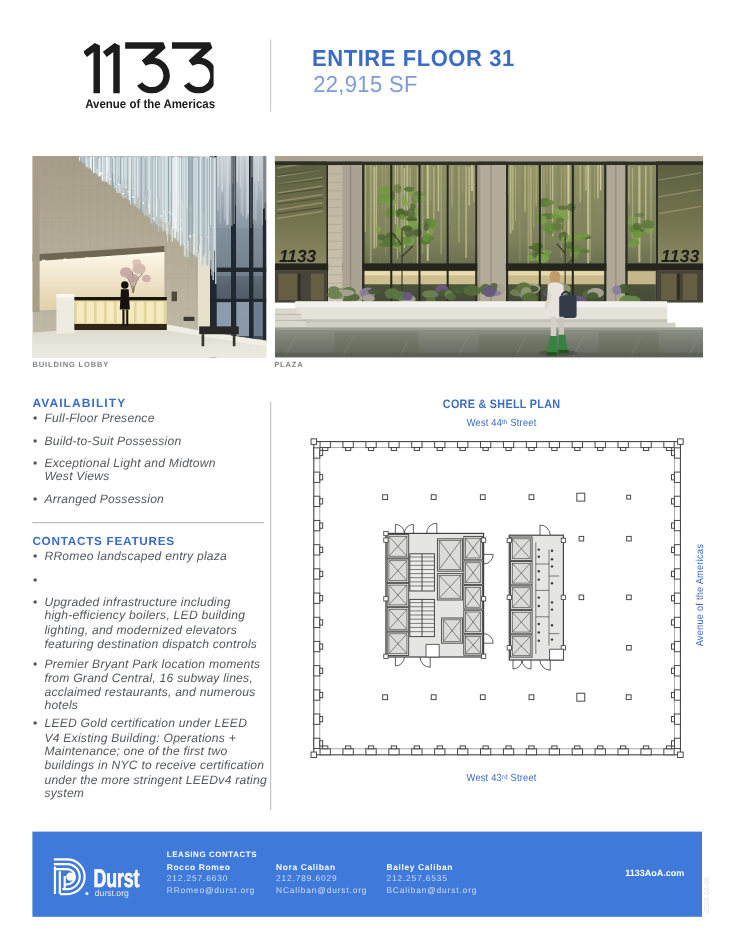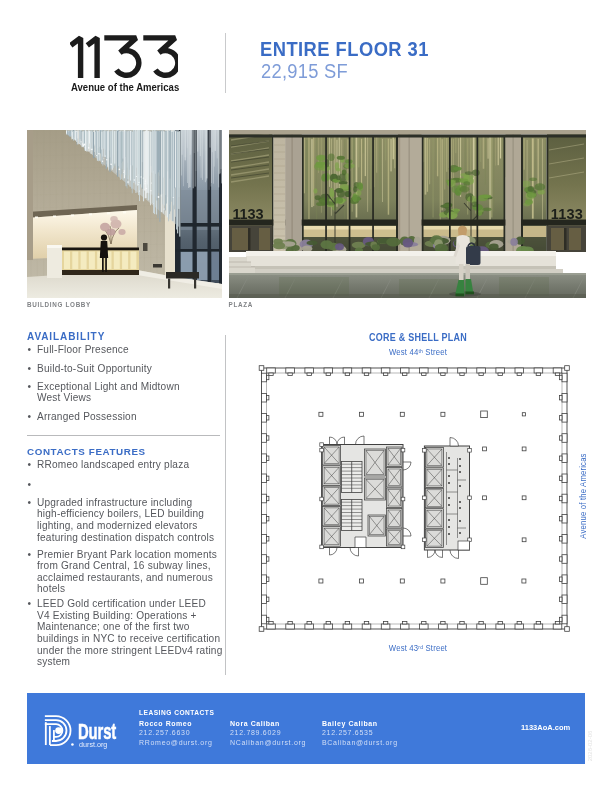--- a/index.html
+++ b/index.html
@@ -1,21 +1,21 @@
 <!DOCTYPE html>
 <html><head>
 <meta charset="utf-8">
 <style>
 * { margin:0; padding:0; box-sizing:border-box; }
 html,body { width:612px; height:792px; background:#fff; font-family:"Liberation Sans", sans-serif; }
 .abs { position:absolute; }
 #page { position:relative; width:612px; height:792px; overflow:hidden; }
 .it { display:flex; }
 .it > .b { width:9.5px; flex:none; }
-.it > .tx { line-height:11.6px; white-space:nowrap; }
+.it > .tx { line-height:11.6px; white-space:nowrap;font-style:italic; }
 </style>
 </head>
 <body>
 <div id="page">
 
 <svg class="abs" style="left:70px; top:35px;" width="108" height="43" viewBox="0 0 108 43">
 <g fill="none" stroke="#1c1c1c" stroke-width="5.4" stroke-linejoin="bevel">
 <path d="M 0.8 10.3 L 10.6 3 L 10.6 43"></path>
 <path d="M 17.3 10.3 L 27.1 3 L 27.1 43"></path>
 <path d="M 34.3 2.9 H 66.2 L 50 17.5 A 12.32 12.32 0 1 1 46.4 35.0"></path>
@@ -484,21 +484,21 @@
         <rect x="139" y="142" width="33" height="6.5" fill="#2b2925"></rect>
         <g fill="#383631">
           <rect x="141" y="148.5" width="2.2" height="10"></rect>
           <rect x="167" y="148.5" width="2.2" height="10"></rect>
         </g>
         <rect x="116" y="113" width="4.5" height="8" fill="#4c483f"></rect>
       </svg></div>
 
 <div class="abs" style="left:27px; top:300.5px; font-size:6.3px; font-weight:bold; color:#818386; letter-spacing:0.7px;">BUILDING LOBBY</div>
 
-<div class="abs" style="left:228.5px; top:130px; width:357px; height:184px;"><svg width="357" height="168" viewBox="0 0 357 168" preserveAspectRatio="none">
+<div class="abs" style="left:228.5px; top:130px; width:357px; height:184px;font-style:italic;"><svg width="357" height="168" viewBox="0 0 357 168" preserveAspectRatio="none">
         <defs>
           <linearGradient id="pgl" x1="0" y1="0" x2="0" y2="1">
             <stop offset="0" stop-color="#8f8f66"></stop>
             <stop offset="0.55" stop-color="#7e825c"></stop>
             <stop offset="0.8" stop-color="#63684c"></stop>
             <stop offset="1" stop-color="#484d36"></stop>
           </linearGradient>
           <linearGradient id="pent" x1="0" y1="0" x2="0" y2="1">
             <stop offset="0" stop-color="#5a5d3f"></stop>
             <stop offset="0.45" stop-color="#74744e"></stop>
@@ -934,21 +934,21 @@
 
 <div class="abs" style="left:27px; top:331px; font-size:10px; font-weight:bold; color:#3a6cc5; letter-spacing:0.9px;">AVAILABILITY</div>
 
 <div class="abs" style="left:27.5px; top:344.4px; font-size:10.1px; color:#55575c; letter-spacing:0.2px;">
   <div class="it" style="margin-bottom:6.6px;">
         <span class="b">•</span>
         <span class="tx">Full-Floor Presence</span>
       </div>
   <div class="it" style="margin-bottom:6.6px;">
         <span class="b">•</span>
-        <span class="tx">Build-to-Suit Opportunity</span>
+        <span class="tx">Build-to-Suit Possession</span>
       </div>
   <div class="it" style="margin-bottom:6.6px;">
         <span class="b">•</span>
         <span class="tx">Exceptional Light and Midtown<br>West Views</span>
       </div>
   <div class="it">
         <span class="b">•</span>
         <span class="tx">Arranged Possession</span>
       </div>
 </div>

